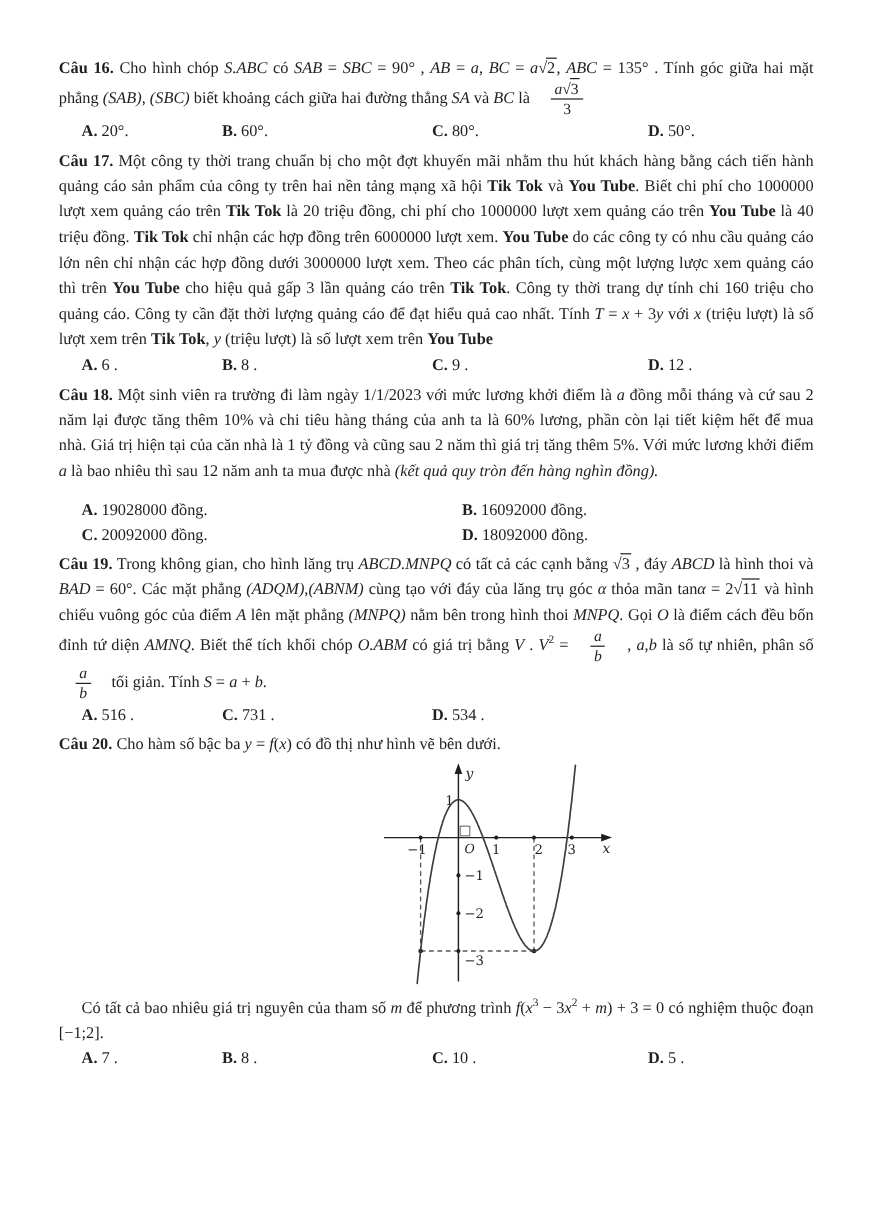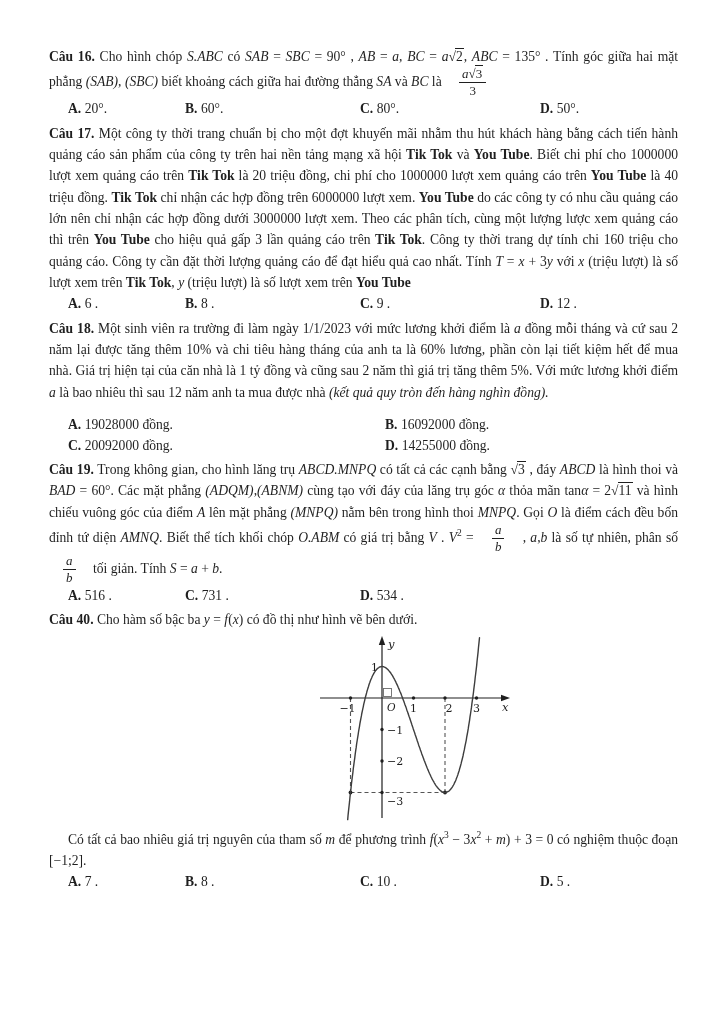--- a/index.html
+++ b/index.html
@@ -49,33 +49,33 @@
           <span class="opt"><span class="olabel">C.</span> <span>9 .</span></span>
           <span class="opt"><span class="olabel">D.</span> <span>12 .</span></span>
         </div>
       </div>
       <div class="question">
         <p class="qbody"><span class="qlabel">Câu 18.</span> <span>Một sinh viên ra trường đi làm ngày 1/1/2023 với mức lương khởi điểm là </span><span class="it">a</span><span> đồng mỗi tháng và cứ sau 2 năm lại được tăng thêm 10% và chi tiêu hàng tháng của anh ta là 60% lương, phần còn lại tiết kiệm hết để mua nhà. Giá trị hiện tại của căn nhà là 1 tỷ đồng và cũng sau 2 năm thì giá trị tăng thêm 5%. Với mức lương khởi điểm </span><span class="it">a</span><span> là bao nhiêu thì sau 12 năm anh ta mua được nhà </span><span class="it">(kết quả quy tròn đến hàng nghìn đồng).</span></p>
         <div class="opts cols2">
           <span class="opt"><span class="olabel">A.</span> <span>19028000 đồng.</span></span>
           <span class="opt"><span class="olabel">B.</span> <span>16092000 đồng.</span></span>
           <span class="opt"><span class="olabel">C.</span> <span>20092000 đồng.</span></span>
-          <span class="opt"><span class="olabel">D.</span> <span>14255000 đồng.</span></span>
+          <span class="opt"><span class="olabel">D.</span> <span>18092000 đồng.</span></span>
         </div>
       </div>
       <div class="question">
         <p class="qbody"><span class="qlabel">Câu 19.</span> <span>Trong không gian, cho hình lăng trụ </span><span class="it">ABCD.MNPQ</span><span> có tất cả các cạnh bằng </span><span class="sqrt"><span class="rsym">√</span><span class="rad">3</span></span><span> , đáy </span><span class="it">ABCD</span><span> là hình thoi và </span><span class="it">BAD</span><span> = 60°. Các mặt phẳng </span><span class="it">(ADQM)</span><span>,</span><span class="it">(ABNM)</span><span> cùng tạo với đáy của lăng trụ góc </span><span class="it">α</span><span> thỏa mãn tan</span><span class="it">α</span><span> = 2</span><span class="sqrt"><span class="rsym">√</span><span class="rad">11</span></span><span> và hình chiếu vuông góc của điểm </span><span class="it">A</span><span> lên mặt phẳng </span><span class="it">(MNPQ)</span><span> nằm bên trong hình thoi </span><span class="it">MNPQ</span><span>. Gọi </span><span class="it">O</span><span> là điểm cách đều bốn đỉnh tứ diện </span><span class="it">AMNQ</span><span>. Biết thể tích khối chóp </span><span class="it">O.ABM</span><span> có giá trị bằng </span><span class="it">V</span><span> . </span><span class="it">V</span><sup>2</sup><span> = </span><span class="frac"><span class="fn"><span class="it">a</span></span><span class="fd"><span class="it">b</span></span></span><span> , </span><span class="it">a</span><span>,</span><span class="it">b</span><span> là số tự nhiên, phân số </span><span class="frac"><span class="fn"><span class="it">a</span></span><span class="fd"><span class="it">b</span></span></span><span> tối giản. Tính </span><span class="it">S</span><span> = </span><span class="it">a</span><span> + </span><span class="it">b</span><span>.</span></p>
         <div class="opts cols4">
           <span class="opt"><span class="olabel">A.</span> <span>516 .</span></span>
           <span class="opt"><span class="olabel">C.</span> <span>731 .</span></span>
           <span class="opt"><span class="olabel">D.</span> <span>534 .</span></span>
         </div>
       </div>
       <div class="question">
-        <p class="qbody"><span class="qlabel">Câu 40.</span> <span>Cho hàm số bậc ba </span><span class="it">y</span><span> = </span><span class="it">f</span><span>(</span><span class="it">x</span><span>)</span><span> có đồ thị như hình vẽ bên dưới.</span></p>
+        <p class="qbody"><span class="qlabel">Câu 20.</span> <span>Cho hàm số bậc ba </span><span class="it">y</span><span> = </span><span class="it">f</span><span>(</span><span class="it">x</span><span>)</span><span> có đồ thị như hình vẽ bên dưới.</span></p>
         <div class="figure">
           <svg width="208" height="192" viewBox="0 0 208 192">
             <line x1="43.5" y1="64" x2="43.5" y2="158.5" stroke="#555555" stroke-width="1.1" stroke-dasharray="4,3"></line>
             <line x1="43.5" y1="158.5" x2="138" y2="158.5" stroke="#555555" stroke-width="1.1" stroke-dasharray="4,3"></line>
             <line x1="138" y1="64" x2="138" y2="158.5" stroke="#555555" stroke-width="1.1" stroke-dasharray="4,3"></line>
             <line x1="13" y1="64" x2="197" y2="64" stroke="#1f1f1f" stroke-width="1.2"></line>
             <line x1="75" y1="184" x2="75" y2="8" stroke="#1f1f1f" stroke-width="1.2"></line>
             <polygon points="203,64 194,60.8 194,67.2" fill="#1f1f1f"></polygon>
             <polygon points="75,2 71.8,11 78.2,11" fill="#1f1f1f"></polygon>
             <rect x="76.5" y="54.5" width="8" height="8" fill="none" stroke="#6a6a6a" stroke-width="0.9"></rect>

